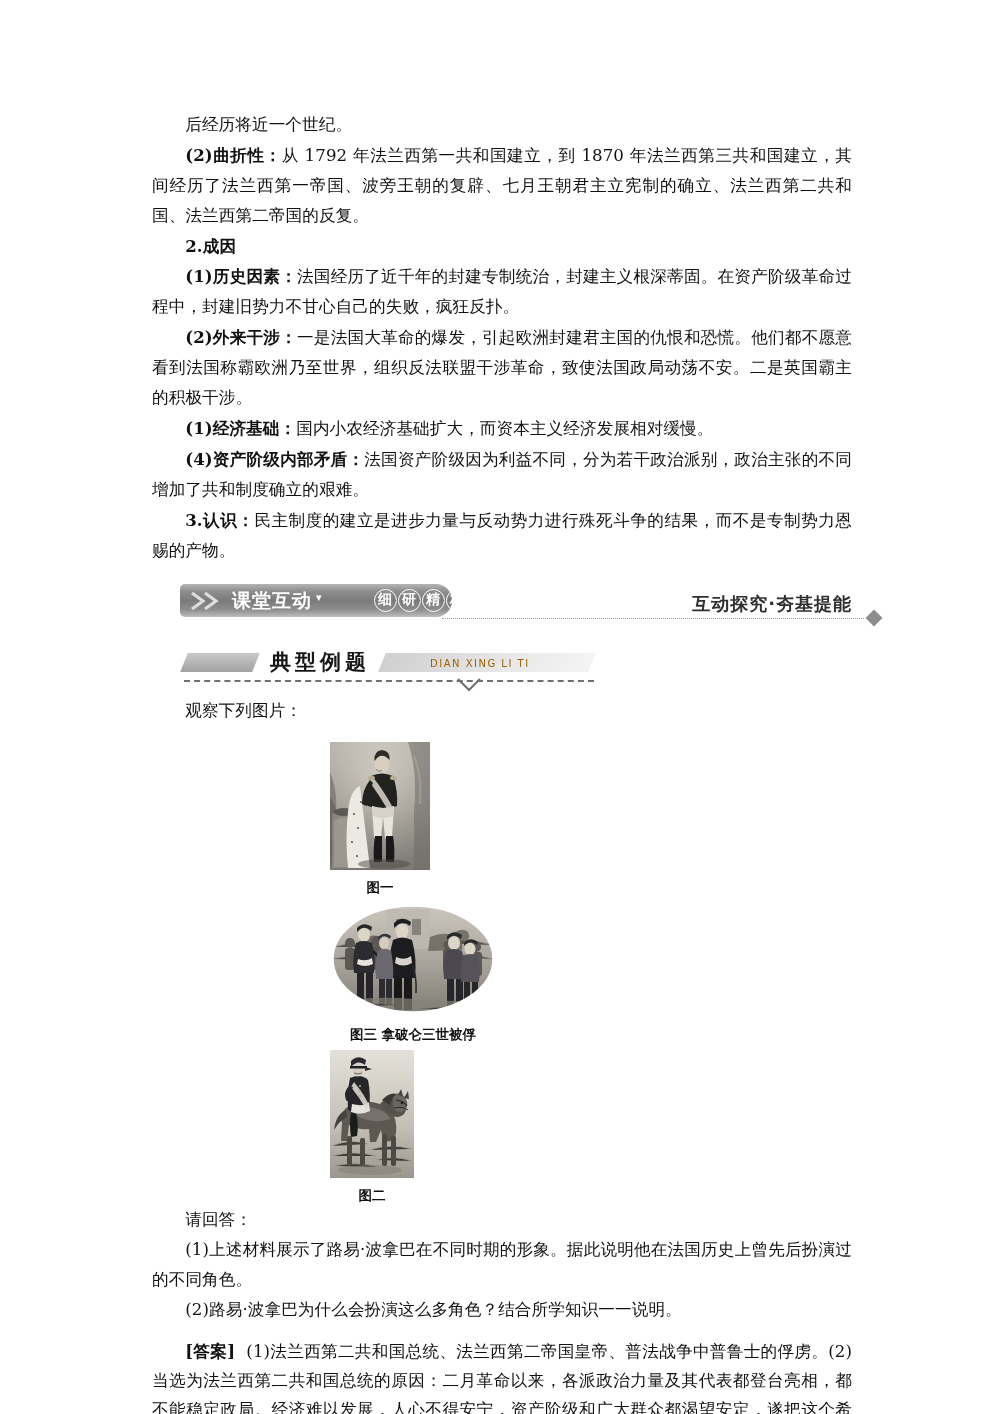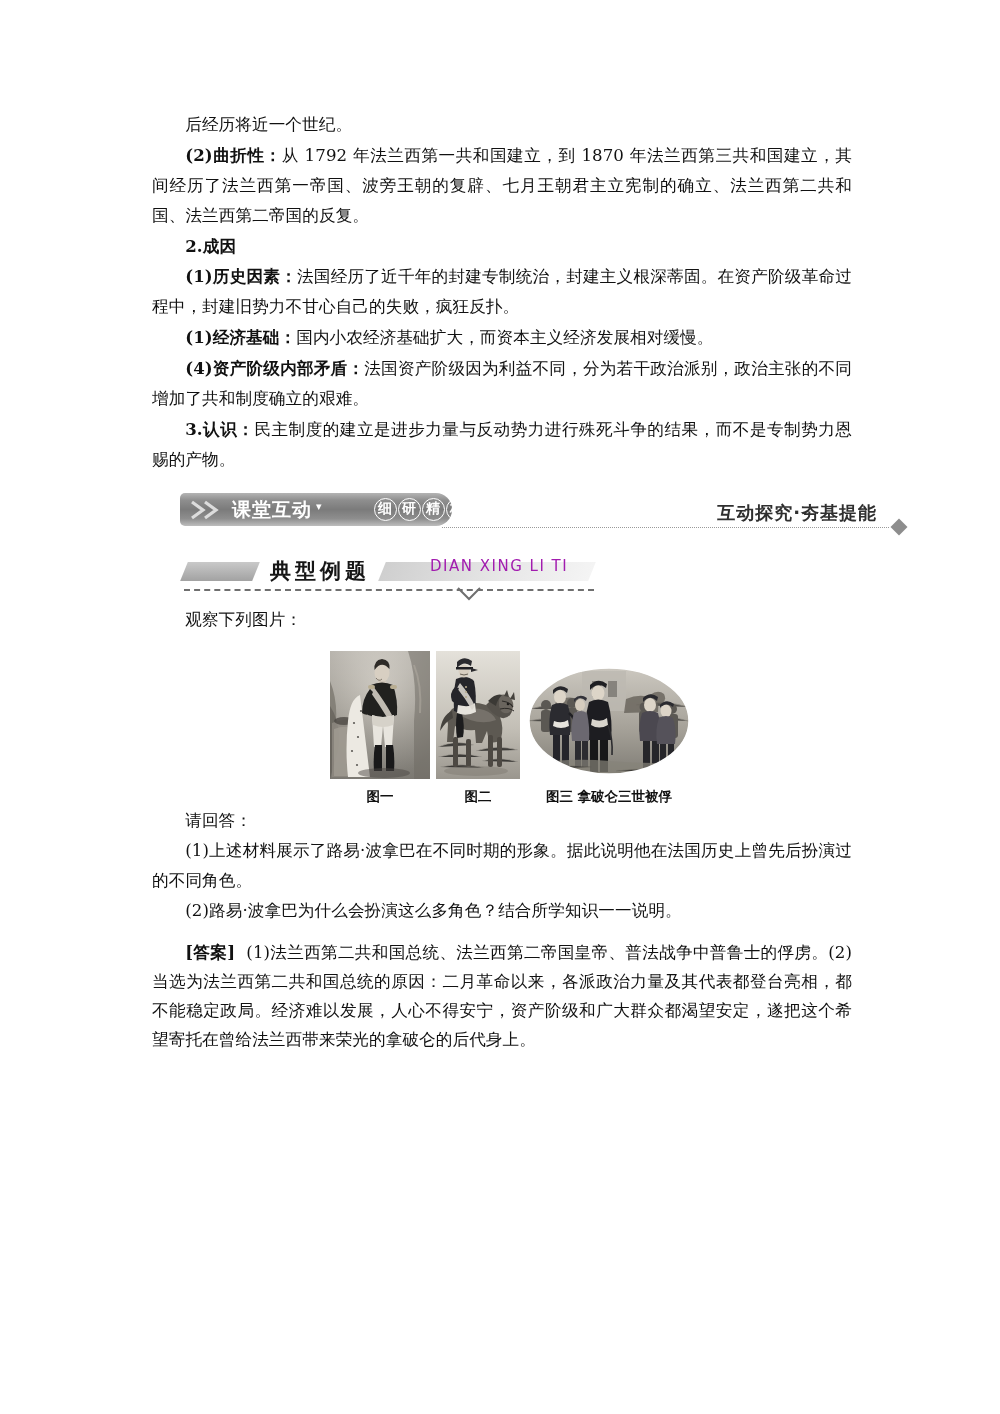--- a/index.html
+++ b/index.html
@@ -41,21 +41,20 @@
   .indent { text-indent: 2em; }
   .b { font-weight: bold; }
 
   
   .banner-wrap {
     position: relative;
     height: 46px;
     margin-top: 16px;
     margin-left: 28px;
     width: 700px;
-    padding-left: 25px;
   }
   .banner-bar {
     position: absolute;
     left: 0; top: 2px;
     height: 33px;
     width: 272px;
     background: linear-gradient(to bottom,
       #b4b4b4 0%, #8e8e8e 22%, #7b7b7b 50%, #8e8e8e 78%, #bdbdbd 100%);
     border-radius: 5px 16px 16px 5px;
     display: flex;
@@ -160,46 +159,47 @@
   }
   .sub-shape-right {
     position: absolute;
     left: 198px; top: 5px;
     width: 210px; height: 19px;
     background: linear-gradient(to right,#cfcfcf,#e8e8e8 60%,#f4f4f4);
     transform: skewX(-22deg);
   }
   .sub-pinyin {
     position: absolute;
-    left: 246px; top: 0;
+    left: 246px; top: 10px;
     font-family: "DejaVu Sans", "Liberation Sans", sans-serif;
-    font-size: 15px;
-    color: #a21caf;
+    font-size: 10px;
+    color: #a16207;
     letter-spacing: 1.5px;
     white-space: nowrap;
   }
   .sub-dash {
     position: absolute;
     left: 0; top: 32px;
     width: 410px;
     border-top: 2px dashed #6f6f6f;
   }
   .sub-chev {
     position: absolute;
     left: 272px; top: 29px;
   }
 
   
   .figs {
     margin-top: 16px;
     display: flex;
-    align-items: flex-end;
+    align-items: flex-start;
     justify-content: flex-start;
     padding-left: 178px;
     gap: 6px;
+    flex-direction: column;
   }
   .fig { text-align: center; }
   .fig-cap {
     font-family: "DejaVu Sans", "Liberation Sans", sans-serif;
     font-weight: bold;
     font-size: 13.5px;
     color: #111;
     margin-top: 5px;
     white-space: nowrap;
   }
@@ -237,20 +237,23 @@
       <p class="para indent">
         <span class="b">(2)曲折性：</span><span>从 1792 年法兰西第一共和国建立，到 1870 年法兰西第三共和国建立，其间经历了法兰西第一帝国、波旁王朝的复辟、七月王朝君主立宪制的确立、法兰西第二共和国、法兰西第二帝国的反复。</span>
       </p>
 
       <p class="para indent b">2.成因</p>
 
       <p class="para indent">
         <span class="b">(1)历史因素：</span><span>法国经历了近千年的封建专制统治，封建主义根深蒂固。在资产阶级革命过程中，封建旧势力不甘心自己的失败，疯狂反扑。</span>
       </p>
 
+      <p class="para indent">
+        <span class="b">(2)外来干涉：</span><span>一是法国大革命的爆发，引起欧洲封建君主国的仇恨和恐慌。他们都不愿意看到法国称霸欧洲乃至世界，组织反法联盟干涉革命，致使法国政局动荡不安。二是英国霸主的积极干涉。</span>
+      </p>
 
       <p class="para indent">
         <span class="b">(1)经济基础：</span><span>国内小农经济基础扩大，而资本主义经济发展相对缓慢。</span>
       </p>
 
       <p class="para indent">
         <span class="b">(4)资产阶级内部矛盾：</span><span>法国资产阶级因为利益不同，分为若干政治派别，政治主张的不同增加了共和制度确立的艰难。</span>
       </p>
 
       <p class="para indent">
@@ -348,89 +351,20 @@
           <path d="M40 38 q-8 10 -8 24 q4 3 8 1 q-2 -13 3 -22 Z" fill="#21211f"></path>
 
           <ellipse cx="54" cy="122" rx="26" ry="5" fill="#4b4843" opacity="0.5"></ellipse>
 
           <path d="M78 0 q10 30 6 70 l0 58 l16 0 L100 0 Z" fill="#6f6c65" opacity="0.55"></path>
           <path d="M84 14 q8 20 6 48" stroke="#b3aea4" stroke-width="2" fill="none" opacity="0.5"></path>
         </svg>
         <div class="fig-cap">图一</div>
       </div>
 
-      <div class="fig fig2">
-        <svg class="art" viewBox="0 0 84 128">
-          <defs>
-            <linearGradient id="bg2" x1="0" y1="0" x2="0" y2="1">
-              <stop offset="0%" stop-color="#e4e1da"></stop>
-              <stop offset="60%" stop-color="#c3bfb6"></stop>
-              <stop offset="100%" stop-color="#9a968e"></stop>
-            </linearGradient>
-          </defs>
-          <rect x="0" y="0" width="84" height="128" fill="url(#bg2)"></rect>
-
-          <g stroke="#a39f96" stroke-width="0.7" opacity="0.65">
-            <path d="M2 96 q18 -8 36 -2"></path>
-              <path d="M40 100 q20 -7 42 -1"></path>
-            <path d="M2 106 q22 -6 44 0"></path>
-              <path d="M46 110 q18 -5 36 1"></path>
-            <path d="M4 116 q24 -5 44 1"></path>
-          </g>
-
-          <path d="M16 58 q16 -10 34 -4 q10 3 14 12 q4 10 1 22 q-5 5 -12 3 l-2 -11 l-5 12 l-6 0 l-1 -13
-                   q-12 1 -20 -4 l-2 16 l-6 0 l1 -18 q-3 -8 4 -15 Z" fill="#5d5952"></path>
-          <path d="M20 62 q14 -7 28 -3 q9 3 12 10 q-18 7 -40 -7 Z" fill="#76716a"></path>
-
-          <path d="M50 54 q9 -10 16 -9 q6 1 9 7 q3 7 -1 12 q-5 5 -11 2 q-7 -3 -13 -12 Z" fill="#55514b"></path>
-          <path d="M64 44 q8 -2 12 5 q3 6 -1 11 q-4 4 -9 1 q-5 -5 -2 -17 Z" fill="#6a655e"></path>
-          <path d="M74 48 l4 -7 l1 8 Z" fill="#45423d"></path>
-          <path d="M68 45 l3 -6 l2 7 Z" fill="#45423d"></path>
-          <circle cx="72" cy="53" r="1.3" fill="#1d1b19"></circle>
-
-          <path d="M66 50 q8 1 11 6" stroke="#2c2a27" stroke-width="1.2" fill="none"></path>
-          <path d="M64 58 q9 -2 14 2" stroke="#2c2a27" stroke-width="1" fill="none"></path>
-
-          <path d="M52 50 q8 -8 14 -6 q-5 5 -6 11 Z" fill="#3b3935"></path>
-
-          <path d="M16 60 q-10 4 -12 20 q6 -10 13 -13 Z" fill="#46433e"></path>
-
-          <path d="M26 62 q3 14 1 24 l-6 1 q-2 -13 0 -25 Z" fill="#1c1c1d"></path>
-
-          <path d="M20 28 q11 -5 18 2 q3 14 1 30 q-11 5 -21 0 q-1 -18 2 -32 Z" fill="#25252a"></path>
-
-          <path d="M22 54 q12 3 17 -2 l1 9 q-10 5 -19 1 Z" fill="#e6e3dc"></path>
-          <path d="M24 32 q10 12 15 23 l-3 4 q-7 -12 -15 -22 Z" fill="#d9d5cd" opacity="0.9"></path>
-
-          <g fill="#b5a98d">
-            <circle cx="30" cy="36" r="1.1"></circle>
-              <circle cx="30" cy="41" r="1.1"></circle>
-            <circle cx="30" cy="46" r="1.1"></circle>
-          </g>
-
-          <path d="M19 36 q-6 6 -3 14 q3 3 6 0 q-2 -8 1 -13 Z" fill="#25252a"></path>
-
-          <ellipse cx="28" cy="20" rx="5.5" ry="6.5" fill="#d7cec1"></ellipse>
-          <path d="M21 17 q7 -8 14 -2 l1 -5 q-8 -6 -15 1 Z" fill="#2a2a2e"></path>
-          <path d="M20 16 l17 0 l0 2.5 l-17 0 Z" fill="#1f1f23"></path>
-          <path d="M35 17 l7 2 l-7 2 Z" fill="#2a2a2e"></path>
-
-          <path d="M24 23 q4 2 8 0" stroke="#59524a" stroke-width="0.9" fill="none"></path>
-
-          <g fill="#4d4943">
-            <rect x="17" y="86" width="5" height="30" rx="2"></rect>
-            <rect x="30" y="88" width="5" height="28" rx="2"></rect>
-            <rect x="52" y="84" width="5" height="32" rx="2"></rect>
-            <rect x="61" y="86" width="5" height="30" rx="2"></rect>
-          </g>
-          <ellipse cx="40" cy="120" rx="32" ry="5" fill="#7c786f" opacity="0.45"></ellipse>
-        </svg>
-        <div class="fig-cap">图二</div>
-      </div>
-
       <div class="fig fig3">
         <svg class="art" viewBox="0 0 166 114">
           <defs>
             <clipPath id="ovalClip">
               <ellipse cx="83" cy="56" rx="80" ry="53"></ellipse>
             </clipPath>
             <linearGradient id="bg3" x1="0" y1="0" x2="0" y2="1">
               <stop offset="0%" stop-color="#cdc9c1"></stop>
               <stop offset="55%" stop-color="#a6a299"></stop>
               <stop offset="100%" stop-color="#7d7a73"></stop>
@@ -515,20 +449,89 @@
             <g stroke="#6a675f" stroke-width="0.7" opacity="0.6">
               <path d="M6 104 q30 -5 60 -2"></path>
                 <path d="M90 106 q34 -4 70 0"></path>
             </g>
           </g>
           <ellipse cx="83" cy="56" rx="80" ry="53" fill="none" stroke="#ffffff" stroke-width="1.5"></ellipse>
         </svg>
         <div class="fig-cap">图三  拿破仑三世被俘</div>
       </div>
 
+      <div class="fig fig2">
+        <svg class="art" viewBox="0 0 84 128">
+          <defs>
+            <linearGradient id="bg2" x1="0" y1="0" x2="0" y2="1">
+              <stop offset="0%" stop-color="#e4e1da"></stop>
+              <stop offset="60%" stop-color="#c3bfb6"></stop>
+              <stop offset="100%" stop-color="#9a968e"></stop>
+            </linearGradient>
+          </defs>
+          <rect x="0" y="0" width="84" height="128" fill="url(#bg2)"></rect>
+
+          <g stroke="#a39f96" stroke-width="0.7" opacity="0.65">
+            <path d="M2 96 q18 -8 36 -2"></path>
+              <path d="M40 100 q20 -7 42 -1"></path>
+            <path d="M2 106 q22 -6 44 0"></path>
+              <path d="M46 110 q18 -5 36 1"></path>
+            <path d="M4 116 q24 -5 44 1"></path>
+          </g>
+
+          <path d="M16 58 q16 -10 34 -4 q10 3 14 12 q4 10 1 22 q-5 5 -12 3 l-2 -11 l-5 12 l-6 0 l-1 -13
+                   q-12 1 -20 -4 l-2 16 l-6 0 l1 -18 q-3 -8 4 -15 Z" fill="#5d5952"></path>
+          <path d="M20 62 q14 -7 28 -3 q9 3 12 10 q-18 7 -40 -7 Z" fill="#76716a"></path>
+
+          <path d="M50 54 q9 -10 16 -9 q6 1 9 7 q3 7 -1 12 q-5 5 -11 2 q-7 -3 -13 -12 Z" fill="#55514b"></path>
+          <path d="M64 44 q8 -2 12 5 q3 6 -1 11 q-4 4 -9 1 q-5 -5 -2 -17 Z" fill="#6a655e"></path>
+          <path d="M74 48 l4 -7 l1 8 Z" fill="#45423d"></path>
+          <path d="M68 45 l3 -6 l2 7 Z" fill="#45423d"></path>
+          <circle cx="72" cy="53" r="1.3" fill="#1d1b19"></circle>
+
+          <path d="M66 50 q8 1 11 6" stroke="#2c2a27" stroke-width="1.2" fill="none"></path>
+          <path d="M64 58 q9 -2 14 2" stroke="#2c2a27" stroke-width="1" fill="none"></path>
+
+          <path d="M52 50 q8 -8 14 -6 q-5 5 -6 11 Z" fill="#3b3935"></path>
+
+          <path d="M16 60 q-10 4 -12 20 q6 -10 13 -13 Z" fill="#46433e"></path>
+
+          <path d="M26 62 q3 14 1 24 l-6 1 q-2 -13 0 -25 Z" fill="#1c1c1d"></path>
+
+          <path d="M20 28 q11 -5 18 2 q3 14 1 30 q-11 5 -21 0 q-1 -18 2 -32 Z" fill="#25252a"></path>
+
+          <path d="M22 54 q12 3 17 -2 l1 9 q-10 5 -19 1 Z" fill="#e6e3dc"></path>
+          <path d="M24 32 q10 12 15 23 l-3 4 q-7 -12 -15 -22 Z" fill="#d9d5cd" opacity="0.9"></path>
+
+          <g fill="#b5a98d">
+            <circle cx="30" cy="36" r="1.1"></circle>
+              <circle cx="30" cy="41" r="1.1"></circle>
+            <circle cx="30" cy="46" r="1.1"></circle>
+          </g>
+
+          <path d="M19 36 q-6 6 -3 14 q3 3 6 0 q-2 -8 1 -13 Z" fill="#25252a"></path>
+
+          <ellipse cx="28" cy="20" rx="5.5" ry="6.5" fill="#d7cec1"></ellipse>
+          <path d="M21 17 q7 -8 14 -2 l1 -5 q-8 -6 -15 1 Z" fill="#2a2a2e"></path>
+          <path d="M20 16 l17 0 l0 2.5 l-17 0 Z" fill="#1f1f23"></path>
+          <path d="M35 17 l7 2 l-7 2 Z" fill="#2a2a2e"></path>
+
+          <path d="M24 23 q4 2 8 0" stroke="#59524a" stroke-width="0.9" fill="none"></path>
+
+          <g fill="#4d4943">
+            <rect x="17" y="86" width="5" height="30" rx="2"></rect>
+            <rect x="30" y="88" width="5" height="28" rx="2"></rect>
+            <rect x="52" y="84" width="5" height="32" rx="2"></rect>
+            <rect x="61" y="86" width="5" height="30" rx="2"></rect>
+          </g>
+          <ellipse cx="40" cy="120" rx="32" ry="5" fill="#7c786f" opacity="0.45"></ellipse>
+        </svg>
+        <div class="fig-cap">图二</div>
+      </div>
+
     </div>
 
     <div>
       <p class="para indent">请回答：</p>
       <p class="para indent">(1)上述材料展示了路易·波拿巴在不同时期的形象。据此说明他在法国历史上曾先后扮演过的不同角色。</p>
       <p class="para indent">(2)路易·波拿巴为什么会扮演这么多角色？结合所学知识一一说明。</p>
     </div>
 
 
     <div class="answer">

